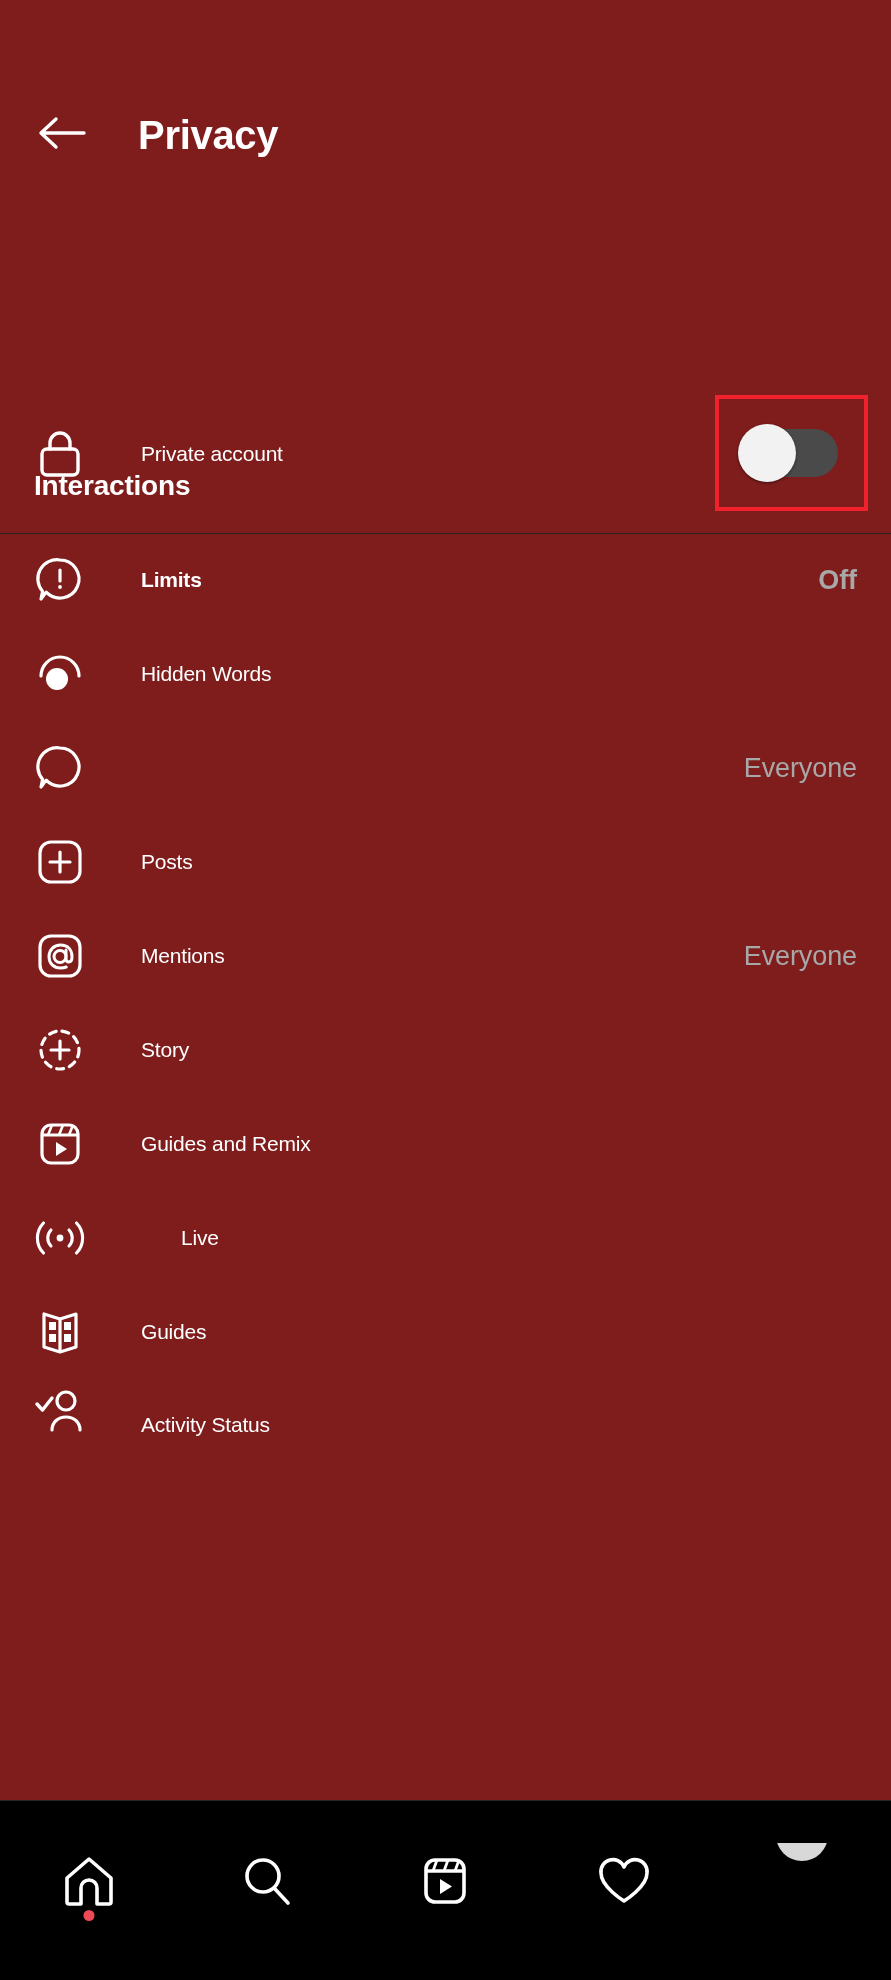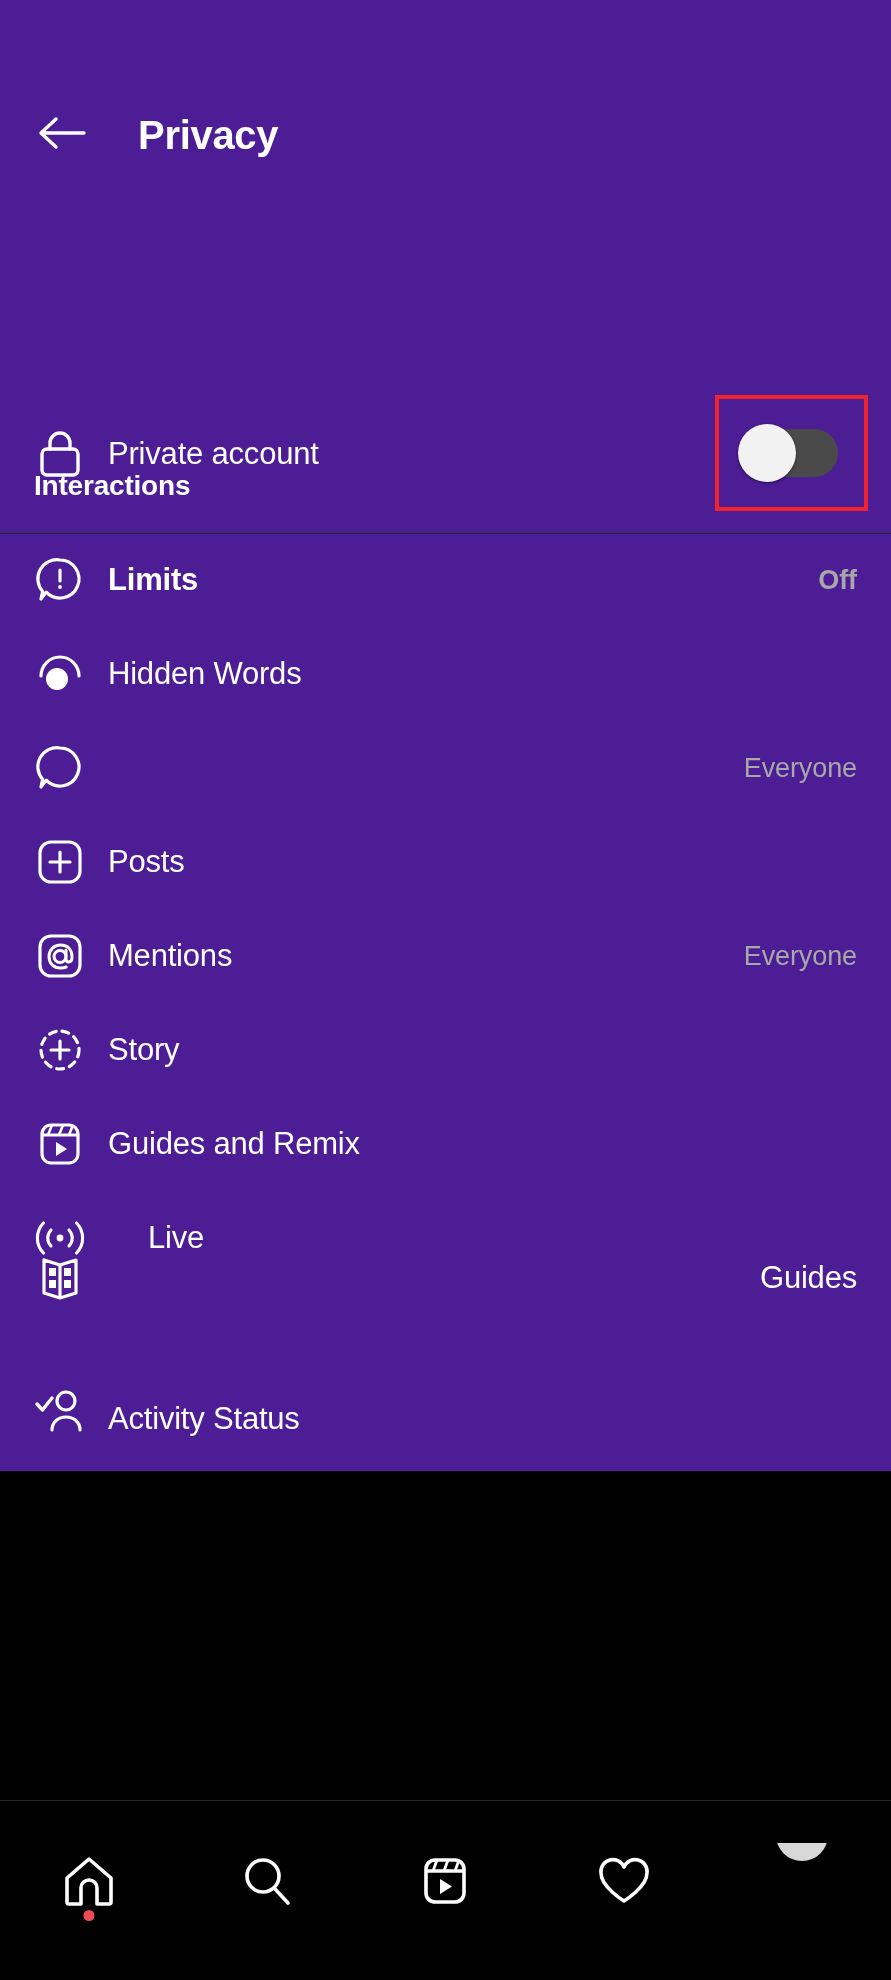--- a/index.html
+++ b/index.html
@@ -2,21 +2,21 @@
 <html><head>
 <meta charset="utf-8">
 <style>
   * { margin:0; padding:0; box-sizing:border-box; }
   html, body {
     width:891px; height:1980px;
     background:#000; overflow:hidden;
     font-family:"Liberation Sans", sans-serif;
     -webkit-font-smoothing:antialiased;
   }
-  .screen { position:relative; width:891px; height:1471px; background:#4c1d95; }
+  .screen { position:relative; width:891px; height:1980px; background:#7f1d1d; }
 
   
   .header {
     position:absolute; left:0; top:80px;
     width:891px; height:110px;
     display:flex; align-items:center;
   }
   .back-btn {
     width:80px; margin-left:22px;
     display:flex; align-items:center; justify-content:center;
@@ -45,22 +45,22 @@
     position:absolute; left:0; width:891px; height:94px;
     display:flex; align-items:center; padding:0 34px;
     cursor:pointer;
   }
   .row-icon {
     width:52px; height:52px; flex:0 0 52px;
     display:flex; align-items:center; justify-content:center;
   }
   .row-icon svg { display:block; }
   .row-label {
-    flex:1 1 auto; margin-left:22px;
-    font-size:31px; color:#fff; letter-spacing:-0.2px;
+    flex:1 1 auto; margin-left:55px;
+    font-size:21px; color:#fff; letter-spacing:-0.2px;
     white-space:nowrap;
   }
   .row-value {
     font-size:27px; color:#a8a8a8; letter-spacing:-0.1px;
     white-space:nowrap; margin-left:auto;
   }
 
   
   .toggle-wrap {
     position:absolute; left:715px; top:395px;
@@ -229,21 +229,21 @@
       <svg width="50" height="50" viewBox="0 0 50 50" fill="none">
         <circle cx="25" cy="25" r="3.4" fill="#fff"></circle>
         <path d="M16 17a11.5 11.5 0 0 0 0 16M34 17a11.5 11.5 0 0 1 0 16" stroke="#fff" stroke-width="3.1" stroke-linecap="round"></path>
         <path d="M8.5 10a21.5 21.5 0 0 0 0 30M41.5 10a21.5 21.5 0 0 1 0 30" stroke="#fff" stroke-width="3.1" stroke-linecap="round"></path>
       </svg>
     </div>
     <div class="row-label">Live</div>
     <div class="row-value"></div>
   </div>
 
-  <div class="row" style="top:1231px;text-align:right;">
+  <div class="row" style="top:1285px;">
     <div class="row-icon">
       <svg width="50" height="50" viewBox="0 0 50 50" fill="none">
         <path d="M25 12 L9 7v33l16 5 16-5V7L25 12Z" stroke="#fff" stroke-width="3.2" stroke-linejoin="round"></path>
         <path d="M25 12v33" stroke="#fff" stroke-width="3.2"></path>
         <rect x="14" y="15" width="7" height="8" fill="#fff"></rect>
         <rect x="14" y="27" width="7" height="8" fill="#fff"></rect>
         <rect x="29" y="15" width="7" height="8" fill="#fff"></rect>
         <rect x="29" y="27" width="7" height="8" fill="#fff"></rect>
       </svg>
     </div>

